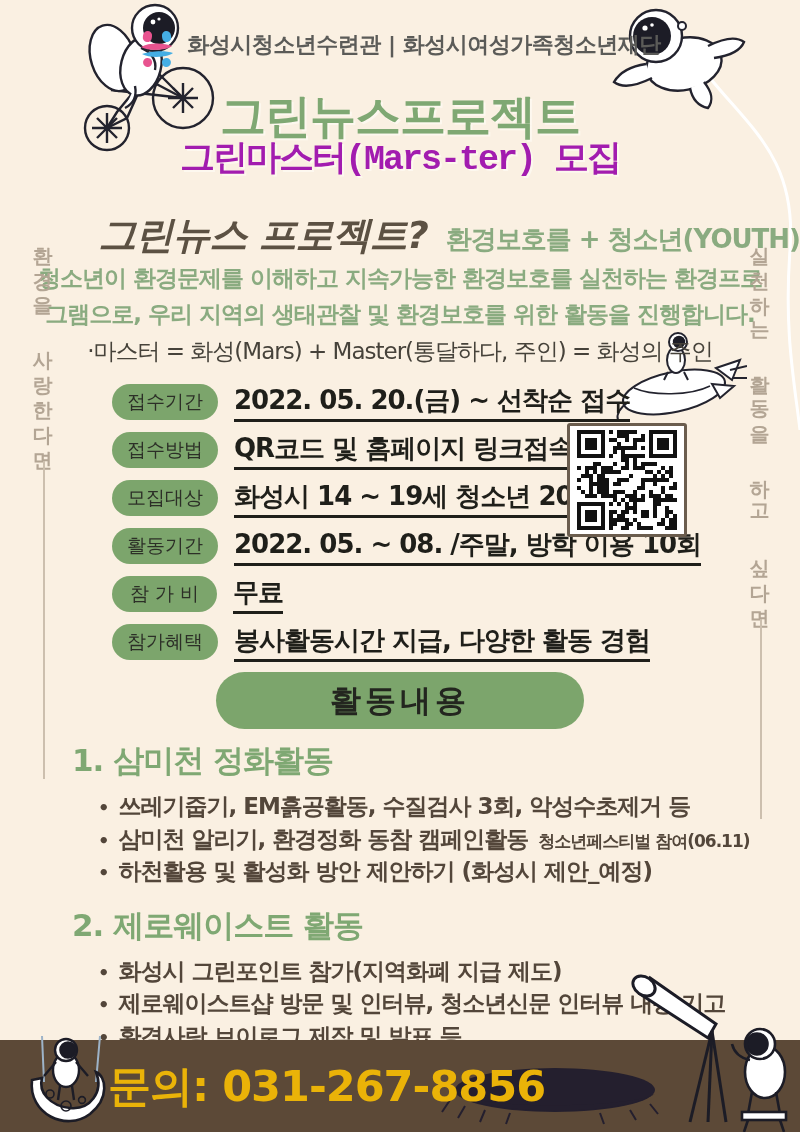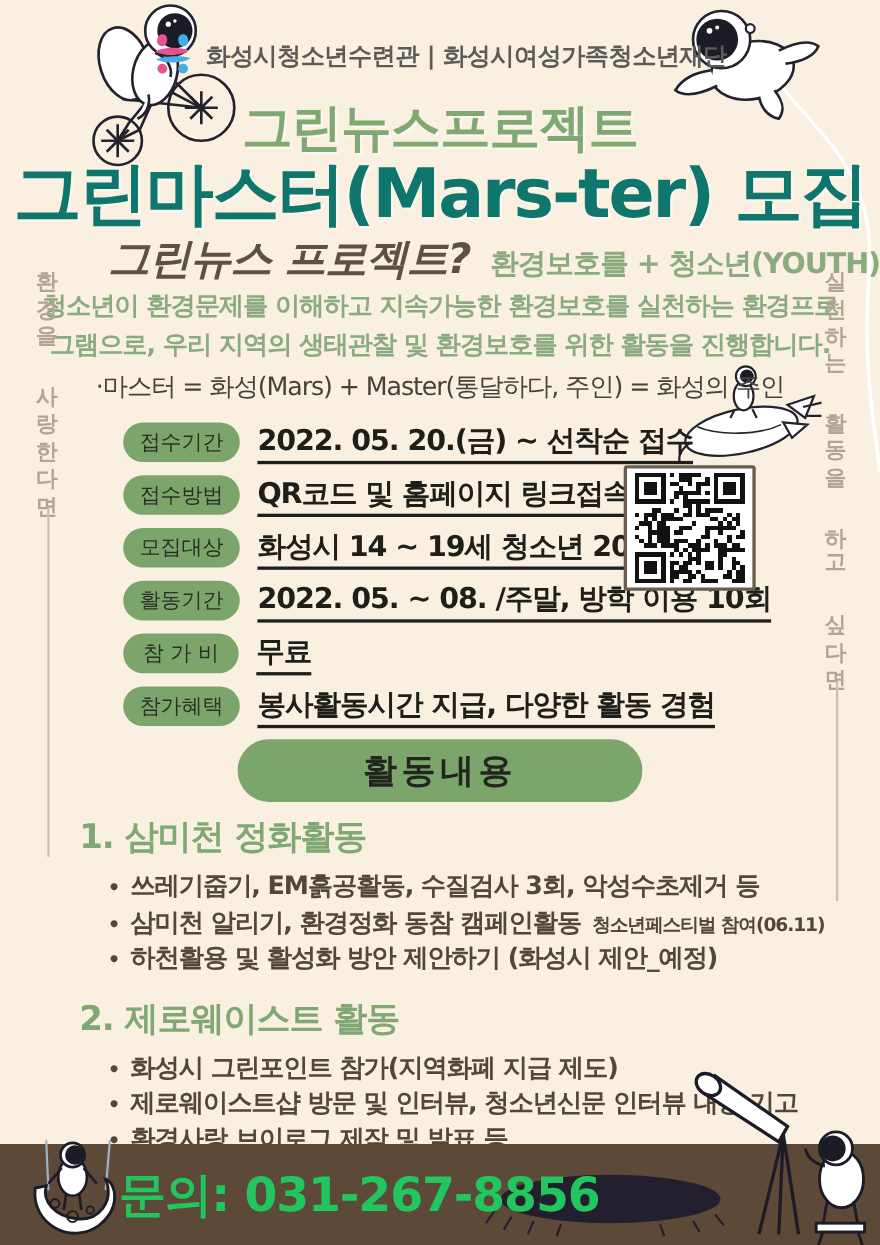--- a/index.html
+++ b/index.html
@@ -8,37 +8,38 @@
   .poster {
     position: relative;
     width: 800px; height: 1132px;
     margin: 0 auto;
     background: #FAF0E2;
     overflow: hidden;
   }
   
   .org-header {
     position: absolute; top: 30px; left: 0; right: 0;
-    display: flex; justify-content: center; align-items: center; gap: 12px;
+    display: flex; justify-content: center; gap: 12px;
   }
   .org-header .org-names {
     font-size: 22px; font-weight: 700; color: #5b5b58; letter-spacing: -0.5px;
   }
   
   .title-green {
     position: absolute; top: 86px; left: 0; right: 0;
     text-align: center; font-size: 46px; font-weight: 800;
     color: #7FA873; letter-spacing: -1px;
     text-shadow: 2px 2px 0 #fdf8ef;
   }
   .title-main {
     position: absolute; top: 134px; left: 0; right: 0;
-    text-align: center; font-size: 62px; font-weight: 800;
-    color: #0f766e; letter-spacing: -2px;
+    text-align: center; font-size: 35px; font-weight: 800;
+    color: #a21caf; letter-spacing: -2px;
     text-shadow: 2px 2px 0 #fdf8ef;
+    font-family: Liberation Mono, monospace;
   }
   
   .subtitle-row {
     position: absolute; top: 210px; left: 0; right: 0;
     display: flex; justify-content: flex-end; align-items: baseline; gap: 18px;
   }
   .subtitle-question {
     font-size: 38px; font-weight: 800; color: #5C5143;
     font-style: italic; letter-spacing: -1px;
   }
@@ -109,21 +110,21 @@
   .side-line { width: 2px; background: #CCBFAE; }
   .side-col.left .side-line { height: 318px; }
   .side-col.right .side-line { height: 200px; }
   
   .footer {
     position: absolute; left: 0; right: 0; top: 1040px; height: 92px;
     background: #5C4937;
   }
   .footer-contact {
     position: absolute; left: 108px; top: 18px;
-    font-size: 43px; font-weight: 700; color: #22c55e; letter-spacing: -1px;
+    font-size: 43px; font-weight: 700; color: #eab308; letter-spacing: -1px;
   }
   
   .illus { position: absolute; pointer-events: none; }
   .illus svg { display: block; }
 </style>
 </head>
 <body>
 
 <div class="poster">
 

